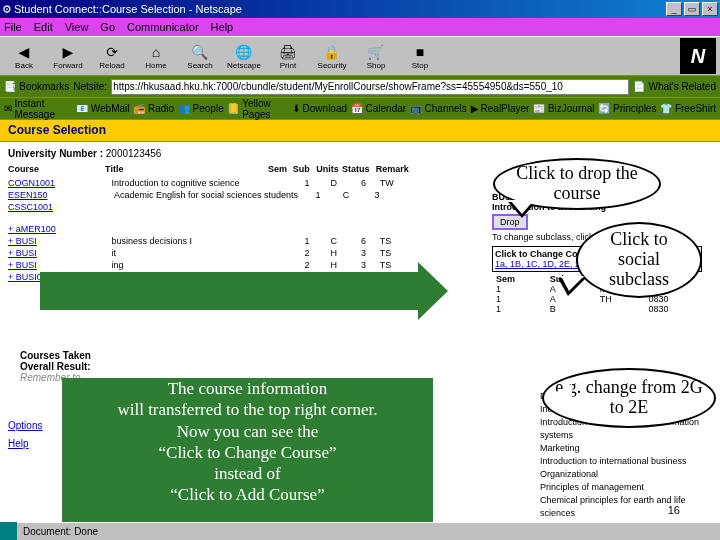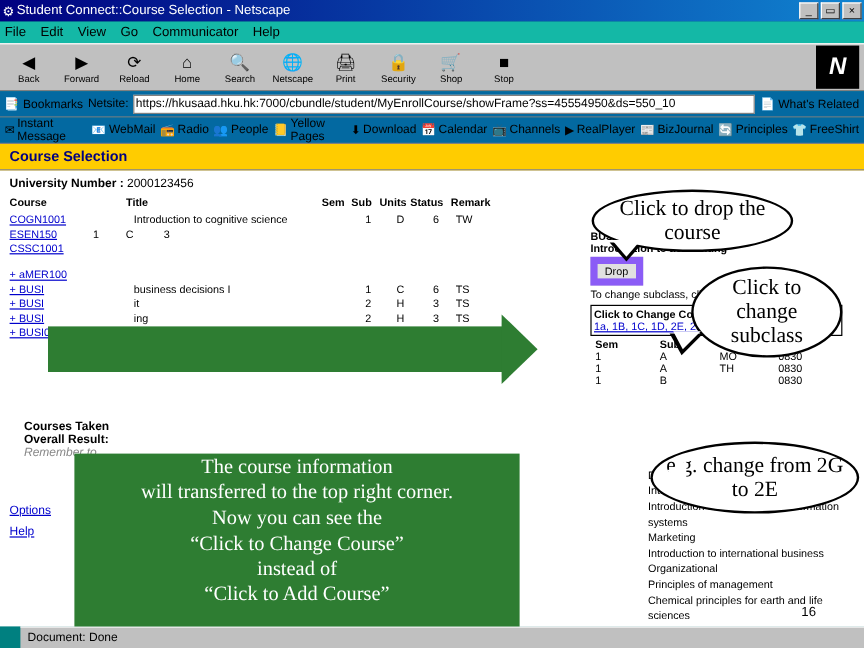--- a/index.html
+++ b/index.html
@@ -3,29 +3,29 @@
 <meta charset="utf-8">
 <style>
 * { box-sizing: border-box; margin: 0; padding: 0; font-family: "MS Sans Serif", Tahoma, sans-serif; }
 body { width: 720px; height: 540px; background: #008080; overflow: hidden; position: relative; font-size: 10px; }
 
 .titlebar { height: 18px; background: linear-gradient(to right, #000080, #1084d0); color: #fff; display: flex; align-items: center; padding: 0 2px; font-size: 11px; }
 .titlebar .title { flex: 1; padding-left: 2px; }
 .titlebar .winbtns { display: flex; gap: 2px; }
 .titlebar .winbtn { width: 16px; height: 14px; background: #c0c0c0; border: 1px solid #fff; border-right-color:#404040; border-bottom-color:#404040; font-size: 9px; display:flex; align-items:center; justify-content:center; color:#000; }
 
-.menubar { height: 18px; background: #14b8a6; display: flex; align-items: center; font-size: 11px; padding: 0 4px; gap: 12px; color:#000; }
+.menubar { height: 18px; background: #d946ef; display: flex; align-items: center; font-size: 11px; padding: 0 4px; gap: 12px; color:#000; }
 
 .toolbar { height: 40px; background: #c0c0c0; border-top: 1px solid #fff; border-bottom: 1px solid #808080; display: flex; align-items: center; padding: 2px 4px; gap: 4px; }
 .tbtn { width: 40px; height: 36px; display:flex; flex-direction:column; align-items:center; justify-content:center; font-size:8px; color:#000; }
 .tbtn .ic { width:20px; height:18px; display:flex; align-items:center; justify-content:center; font-size:14px; }
 .toolbar .spacer { flex:1; }
 .toolbar .logo { width:36px; height:36px; background:#000; color:#fff; display:flex; align-items:center; justify-content:center; font-size:20px; font-style:italic; font-weight:bold; }
 
-.addrbar, .linkbar { height: 22px; background:#0369a1; border-bottom:1px solid #808080; display:flex; align-items:center; padding:0 4px; font-size:10px; gap:4px; }
+.addrbar, .linkbar { height: 22px; background:#4d7c0f; border-bottom:1px solid #808080; display:flex; align-items:center; padding:0 4px; font-size:10px; gap:4px; }
 .addrbar input { flex:1; height:16px; font-size:10px; border:1px solid #808080; background:#fff; padding:0 1px; }
 .linkbar .lnk { display:flex; align-items:center; gap:2px; color:#000; }
 
 .content { position:relative; width:720px; height:calc(540px - 18px - 18px - 40px - 22px - 22px - 18px); background:#fff; overflow:hidden; }
 
 .yellowbar { position:absolute; left:0; right:0; top:0; height:22px; background:#ffcc00; color:#000080; font-weight:bold; font-size:12px; padding:3px 8px; border-bottom:1px solid #888; }
 
 .uni { position:absolute; left:8px; top:28px; font-size:10px; }
 
 .thead, .trow { position:absolute; display:flex; font-size:9px; color:#000; }
@@ -33,21 +33,21 @@
 .trow { left:8px; width:410px; }
 .c-course{ width:58px; } .c-title{ width:190px;margin-left:48px; } .c-sem{width:28px;text-align:center;} .c-sub{width:28px;text-align:center;} .c-units{width:34px;text-align:center;} .c-status{width:40px;} .c-remark{width:50px;}
 
 .lnk2 { color:#0000cc; text-decoration:underline; }
 
 .courses-taken { position:absolute; left:20px; top:230px; font-size:10px; }
 
 .rt-panel { position:absolute; right:18px; top:72px; width:210px; font-size:9px; }
 .rt-box { border:1px solid #000; padding:2px; margin-top:4px; }
 .rt-subhead { font-size:9px; }
-.dropbtn { display:inline-block; border:6px solid #8b5cf6; background:#e0e0e0; padding:1px 6px; font-size:9px; margin:2px 0; }
+.dropbtn { display:inline-block; border:2px solid #8b5cf6; background:#e0e0e0; padding:1px 6px; font-size:9px; margin:2px 0; }
 
 .tbl { border-collapse:collapse; font-size:9px; margin-top:2px; width:100%; }
 .tbl th, .tbl td { text-align:left; padding:0 4px; }
 
 .catlist { position:absolute; right:18px; top:270px; width:210px; font-size:9px; line-height:13px; }
 .catlist .item { display:flex; }
 .catlist .code { width:48px; color:#0000cc; text-decoration:underline; }
 .catlist .desc { flex:1; color:#000; filter: blur(0.2px); }
 
 .footer-cc { position:absolute; left:270px; bottom:6px; font-size:8px; text-align:center; width:160px; }
@@ -192,20 +192,21 @@
   <div class="trow" style="top:58px">
     <div class="c-course lnk2">COGN1001</div>
     <div class="c-title">Introduction to cognitive science</div>
     <div class="c-sem">1</div>
     <div class="c-sub">D</div>
     <div class="c-units">6</div>
     <div class="c-status">TW</div>
   </div>
   <div class="trow" style="top:70px">
     <div class="c-course lnk2">ESEN150</div>
+    <div class="c-title">Academic English for social sciences students</div>
     <div class="c-sem">1</div>
     <div class="c-sub">C</div>
     <div class="c-units">3</div>
   </div>
   <div class="trow" style="top:82px">
     <div class="c-course lnk2">CSSC1001</div>
   </div>
 
   <div class="trow" style="top:104px">
       <div class="c-course lnk2">+ aMER100</div>
@@ -335,21 +336,21 @@
     <span>Computer Centre 2002</span>
   </div>
   <div class="pagenum">16</div>
 
   <div id="ar1" class="arrow-green"></div>
 
   <div id="c1" class="callout">Click to drop the course</div>
   <div id="t1" class="tail"></div>
     <div id="t1b" class="tail"></div>
 
-  <div id="c2" class="callout">Click to change subclass</div>
+  <div id="c2" class="callout">Click to social subclass</div>
   <div id="t2" class="tail"></div>
     <div id="t2b" class="tail"></div>
 
   <div id="c3" class="callout">e.g. change from 2G to 2E</div>
   <div id="t3" class="tail"></div>
     <div id="t3b" class="tail"></div>
 
   <div id="bx1" class="bigbox">The course information<br>will transferred to the top right corner.<br>Now you can see the<br>“Click to Change Course”<br>instead of<br>“Click to Add Course”</div>
 </div>
 

